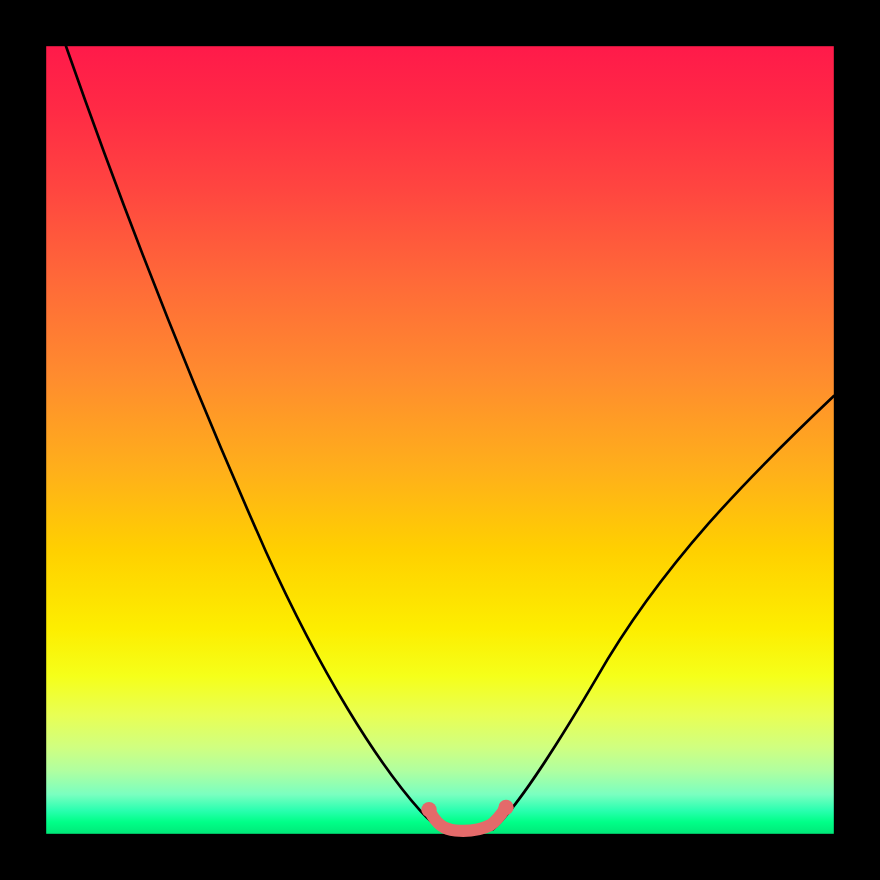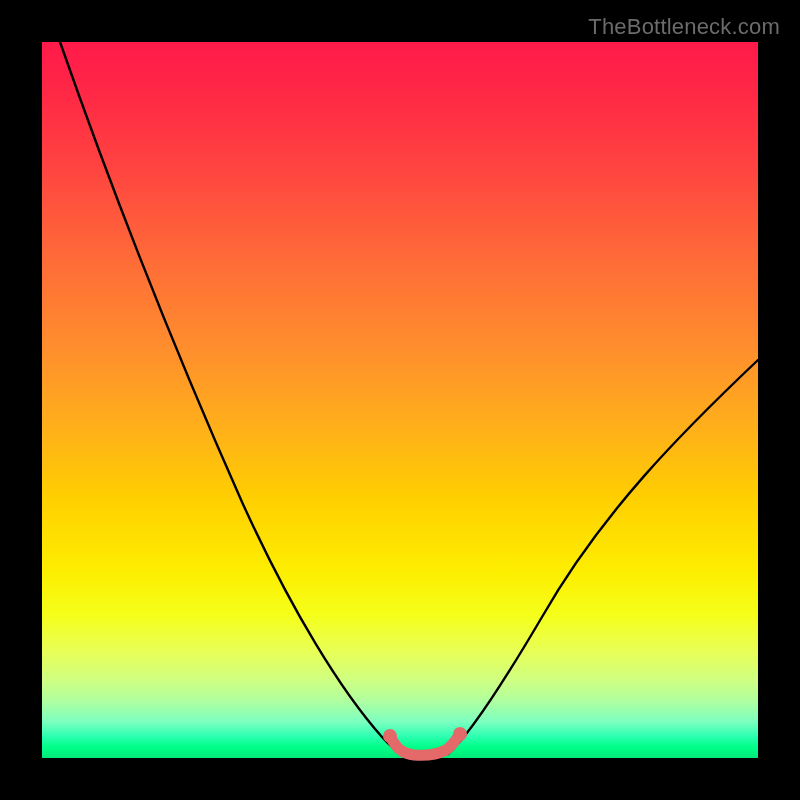--- a/index.html
+++ b/index.html
@@ -61,21 +61,20 @@
     width: 716px;
     height: 716px;
     overflow: visible;
   }
 </style>
 </head>
 <body>
 
 <div class="frame">
 
-  <div class="watermark">TheBottleneck.com</div>
 
   <div class="plot-area">
     <svg class="curves" viewBox="0 0 716 716" preserveAspectRatio="none">
 
       <path d="M 18 0
                C 60 120, 120 280, 200 460
                C 250 570, 300 650, 340 695
                C 350 706, 356 710, 360 712" fill="none" stroke="#000" stroke-width="2.4" stroke-linecap="round"></path>
 
       <path d="M 406 712

